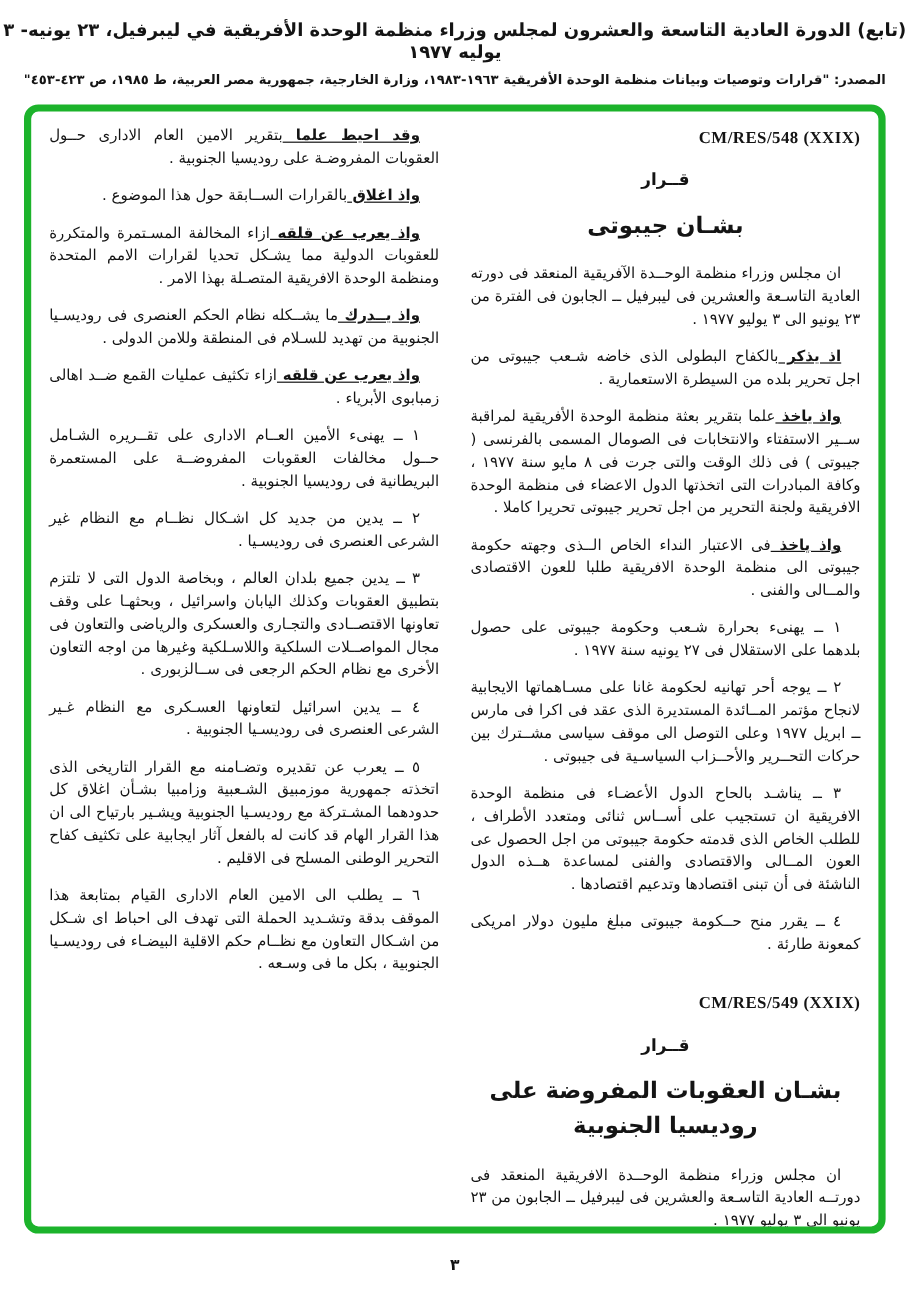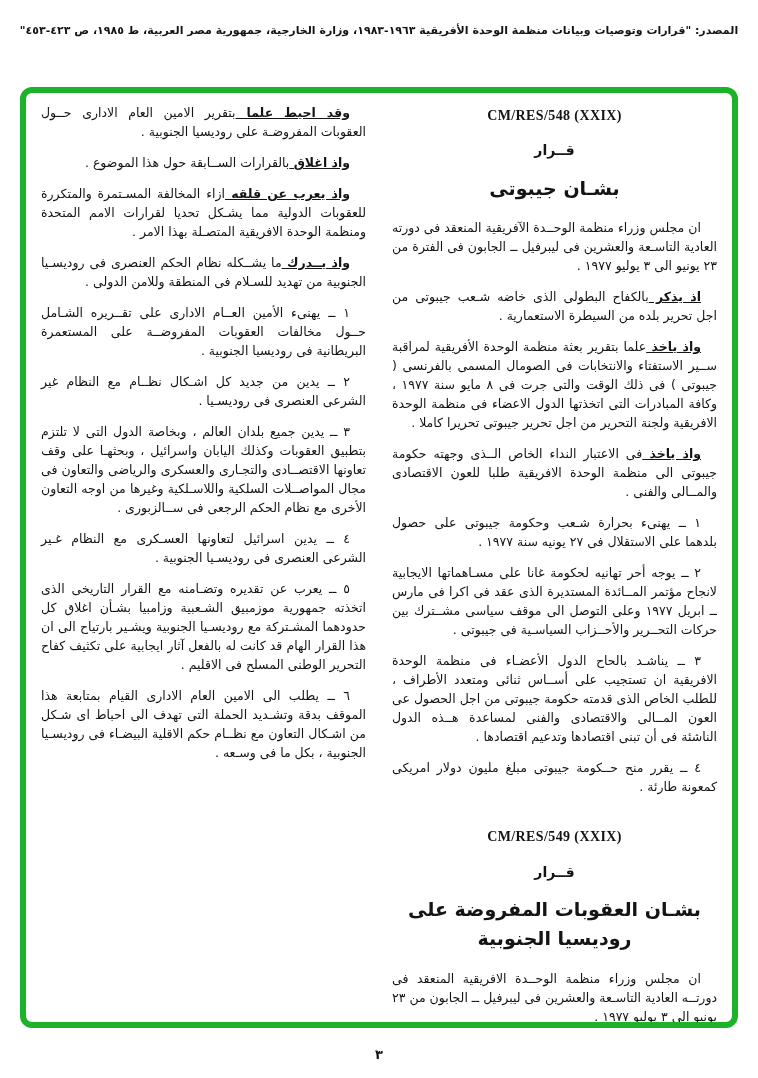--- a/index.html
+++ b/index.html
@@ -36,21 +36,21 @@
   }
   .col {
     flex:1; min-width:0;
     direction:rtl; text-align:justify;
     font-size:12.5px; line-height:1.52;
   }
   .para { margin:0 0 12px 0; text-indent:16px; }
   .lead { font-weight:bold;text-decoration:underline; }
   .num  { font-weight:normal; }
   .ref {
-    direction:ltr; text-align:center; text-indent:0;
+    direction:ltr; text-align:right; text-indent:0;
     font-family:"Liberation Serif", serif;
     font-size:14px; font-weight:600; letter-spacing:0.4px;
     margin:2px 0 14px 0;
   }
   .ref.second { margin-top:30px; }
   .res-title {
     text-align:center; font-weight:bold; font-size:14px;
     text-indent:0; margin:10px 0 12px 0;
   }
   .res-subject {
@@ -59,20 +59,21 @@
   }
   .page-number {
     position:absolute; bottom:16px; left:0; right:0;
     text-align:center; font-size:13px; font-weight:bold;
   }
 </style>
 </head>
 <body>
 
 <div class="header">
+  <div class="header-line1">(تابع) الدورة العادية التاسعة والعشرون لمجلس وزراء منظمة الوحدة الأفريقية في ليبرفيل، ٢٣ يونيه- ٣ يوليه ١٩٧٧</div>
   <div class="header-line2">المصدر: "قرارات وتوصيات وبيانات منظمة الوحدة الأفريقية ١٩٦٣-١٩٨٣، وزارة الخارجية، جمهورية مصر العربية، ط ١٩٨٥، ص ٤٢٣-٤٥٣"</div>
 </div>
 
 <div class="frame" style="border-color: rgb(28, 179, 43);">
   <div class="columns">
 
     <div class="col">
       <div class="ref">CM/RES/548 (XXIX)</div>
       <div class="res-title">قــرار</div>
       <div class="res-subject">بشـان جيبوتى</div>
@@ -90,20 +91,21 @@
       <div class="res-title">قــرار</div>
       <div class="res-subject">بشـان العقوبات المفروضة على روديسيا الجنوبية</div>
       <p class="para"><span class="num"></span><b class="lead"></b><span>ان مجلس وزراء منظمة الوحــدة الافريقية المنعقد فى دورتــه العادية التاسـعة والعشرين فى ليبرفيل ــ الجابون من ٢٣ يونيو الى ٣ يوليو ١٩٧٧ .</span></p>
     </div>
 
     <div class="col">
       <p class="para"><span class="num"></span><b class="lead">وقد احيط علما </b><span>بتقرير الامين العام الادارى حــول العقوبات المفروضـة على روديسيا الجنوبية .</span></p>
       <p class="para"><span class="num"></span><b class="lead">واذ اغلاق </b><span>بالقرارات الســابقة حول هذا الموضوع .</span></p>
       <p class="para"><span class="num"></span><b class="lead">واذ يعرب عن قلقه </b><span>ازاء المخالفة المسـتمرة والمتكررة للعقوبات الدولية مما يشـكل تحديا لقرارات الامم المتحدة ومنظمة الوحدة الافريقية المتصـلة بهذا الامر .</span></p>
       <p class="para"><span class="num"></span><b class="lead">واذ يــدرك </b><span>ما يشــكله نظام الحكم العنصرى فى روديسـيا الجنوبية من تهديد للسـلام فى المنطقة وللامن الدولى .</span></p>
+      <p class="para"><span class="num"></span><b class="lead">واذ يعرب عن قلقه </b><span>ازاء تكثيف عمليات القمع ضــد اهالى زمبابوى الأبرياء .</span></p>
       <p class="para"><span class="num">١ ــ </span><b class="lead"></b><span>يهنىء الأمين العــام الادارى على تقــريره الشـامل حــول مخالفات العقوبات المفروضــة على المستعمرة البريطانية فى روديسيا الجنوبية .</span></p>
       <p class="para"><span class="num">٢ ــ </span><b class="lead"></b><span>يدين من جديد كل اشـكال نظــام مع النظام غير الشرعى العنصرى فى روديسـيا .</span></p>
       <p class="para"><span class="num">٣ ــ </span><b class="lead"></b><span>يدين جميع بلدان العالم ، وبخاصة الدول التى لا تلتزم بتطبيق العقوبات وكذلك اليابان واسرائيل ، وبحثهـا على وقف تعاونها الاقتصــادى والتجـارى والعسكرى والرياضى والتعاون فى مجال المواصــلات السلكية واللاسـلكية وغيرها من اوجه التعاون الأخرى مع نظام الحكم الرجعى فى ســالزبورى .</span></p>
       <p class="para"><span class="num">٤ ــ </span><b class="lead"></b><span>يدين اسرائيل لتعاونها العسـكرى مع النظام غـير الشرعى العنصرى فى روديسـيا الجنوبية .</span></p>
       <p class="para"><span class="num">٥ ــ </span><b class="lead"></b><span>يعرب عن تقديره وتضـامنه مع القرار التاريخى الذى اتخذته جمهورية موزمبيق الشـعبية وزامبيا بشـأن اغلاق كل حدودهما المشـتركة مع روديسـيا الجنوبية ويشـير بارتياح الى ان هذا القرار الهام قد كانت له بالفعل آثار ايجابية على تكثيف كفاح التحرير الوطنى المسلح فى الاقليم .</span></p>
       <p class="para"><span class="num">٦ ــ </span><b class="lead"></b><span>يطلب الى الامين العام الادارى القيام بمتابعة هذا الموقف بدقة وتشـديد الحملة التى تهدف الى احباط اى شـكل من اشـكال التعاون مع نظــام حكم الاقلية البيضـاء فى روديسـيا الجنوبية ، بكل ما فى وسـعه .</span></p>
     </div>
 
   </div>
 </div>

